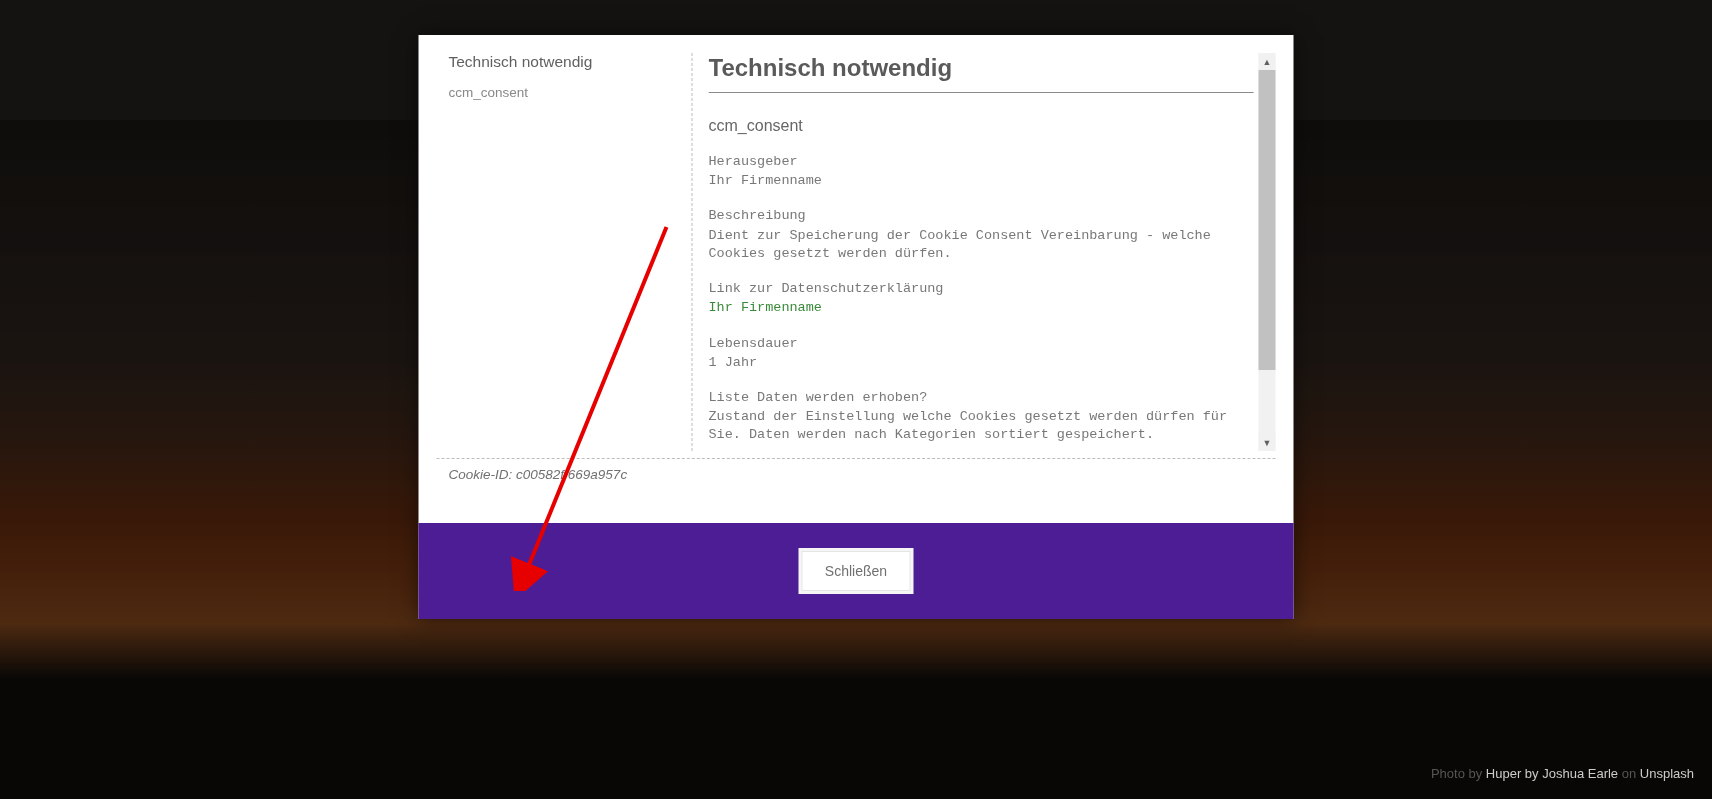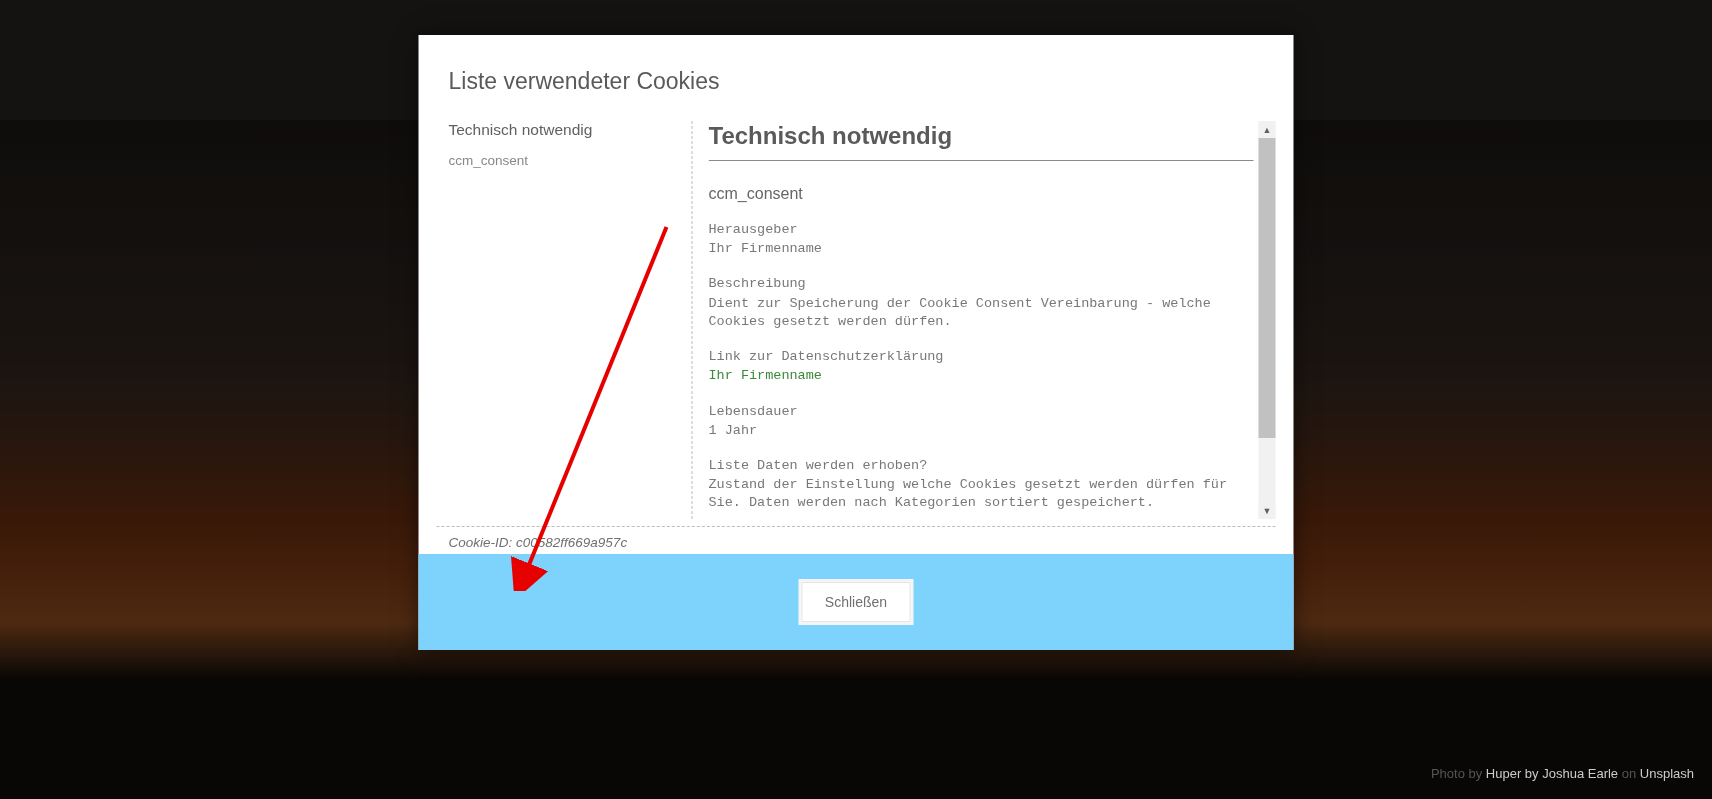--- a/index.html
+++ b/index.html
@@ -143,23 +143,24 @@
 
     .footer-line {
       border-top: 1px dashed #bcbcbc;
       margin: 5px 18px 0 18px;
       padding: 8px 12px 4px 12px;
       font-size: 13.5px;
       color: #707070;
       font-style: italic;
     }
     .button-bar {
-      background: #7dd3fc;
+      background: #4c1d95;
       padding: 28px 10px;
       text-align: center;
+      margin-top: 37px;
     }
     .close-btn {
       background: #fff;
       color: #707070;
       border: 1px solid #e5e5e5;
       padding: 11px 22px;
       font-size: 14px;
       cursor: pointer;
       box-shadow: 0 0 0 3px #f5f5f5;
     }
@@ -179,21 +180,20 @@
 
 <div class="bg-credit">
   <span class="dim">Photo by </span>
   <a>Huper by Joshua Earle</a>
   <span class="dim"> on </span>
   <a>Unsplash</a>
 </div>
 
 <div class="modal">
 
-  <div class="modal-header">Liste verwendeter Cookies</div>
 
   <div class="modal-body">
 
     <div class="left-col">
       <div class="cat-title">Technisch notwendig</div>
       <div class="cookie-item">ccm_consent</div>
     </div>
 
     <div class="right-col">
       <div class="scroll-wrap">

